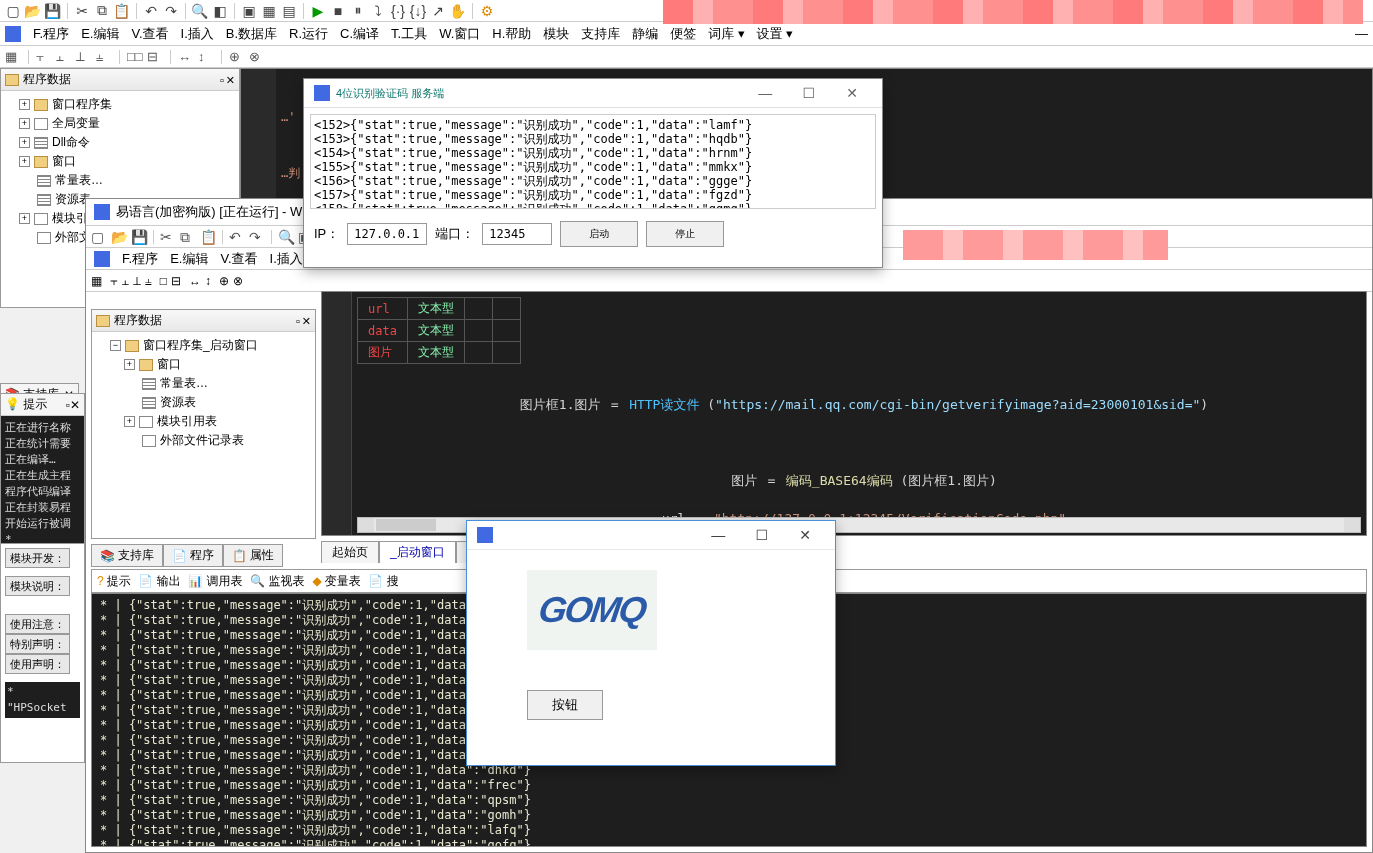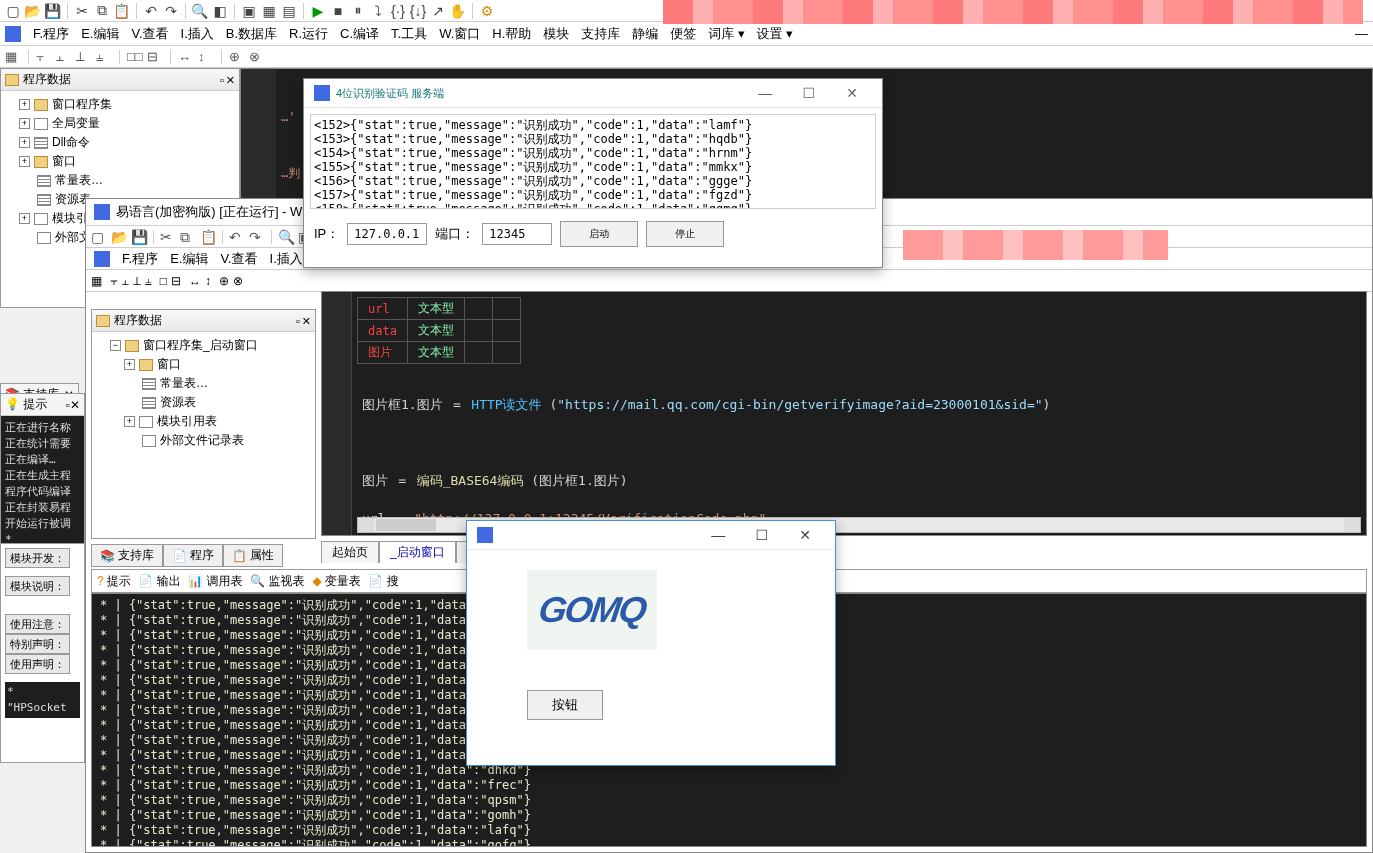--- a/index.html
+++ b/index.html
@@ -50,21 +50,21 @@
 .ide2-left .panel-title { display: flex; }
 
 
 .code-area { position: absolute; left: 235px; top: 92px; right: 5px; height: 245px; background: #1e1e1e; color: #ddd; font-family: "SimSun", monospace; font-size: 13px; overflow: hidden; border: 1px solid #888; }
 .code-gutter { position:absolute; left:0; top:0; bottom:0; width:30px; background:#2a2a2a; border-right:1px solid #444;}
 .var-table { margin-left: 35px; margin-top: 5px; }
 .var-table table { border-collapse: collapse; }
 .var-table td { border: 1px solid #555; padding: 2px 10px; font-size: 12px; }
 .var-table .vname { color: #ef4444; }
 .var-table .vtype { color: #86efac; }
-.code-lines { margin-left: 40px; margin-top: 12px; line-height: 19px; white-space: pre; }
+.code-lines { margin-left: 40px; margin-top: 12px; line-height: 19px; white-space: pre; text-align: center; }
 .kw { color: #4fc1ff; }
 .str { color: #9cdcfe; }
 .fn { color: #dcdcaa; }
 .op { color: #d4d4d4; }
 .scroll-h { position:absolute; left:35px; right:5px; bottom:2px; height:16px; background:#e8e8e8; border:1px solid #bbb;}
 .scroll-h-thumb { position:absolute; left:18px; width:60px; top:1px; bottom:1px; background:#ccc;}
 .scroll-h-arrow { position:absolute; top:0; bottom:0; width:16px; background:#ddd; display:flex;align-items:center;justify-content:center;font-size:10px;}
 
 
 .code-tabs { position: absolute; left: 235px; top: 342px; display: flex; gap: 0; font-size: 12px; }

